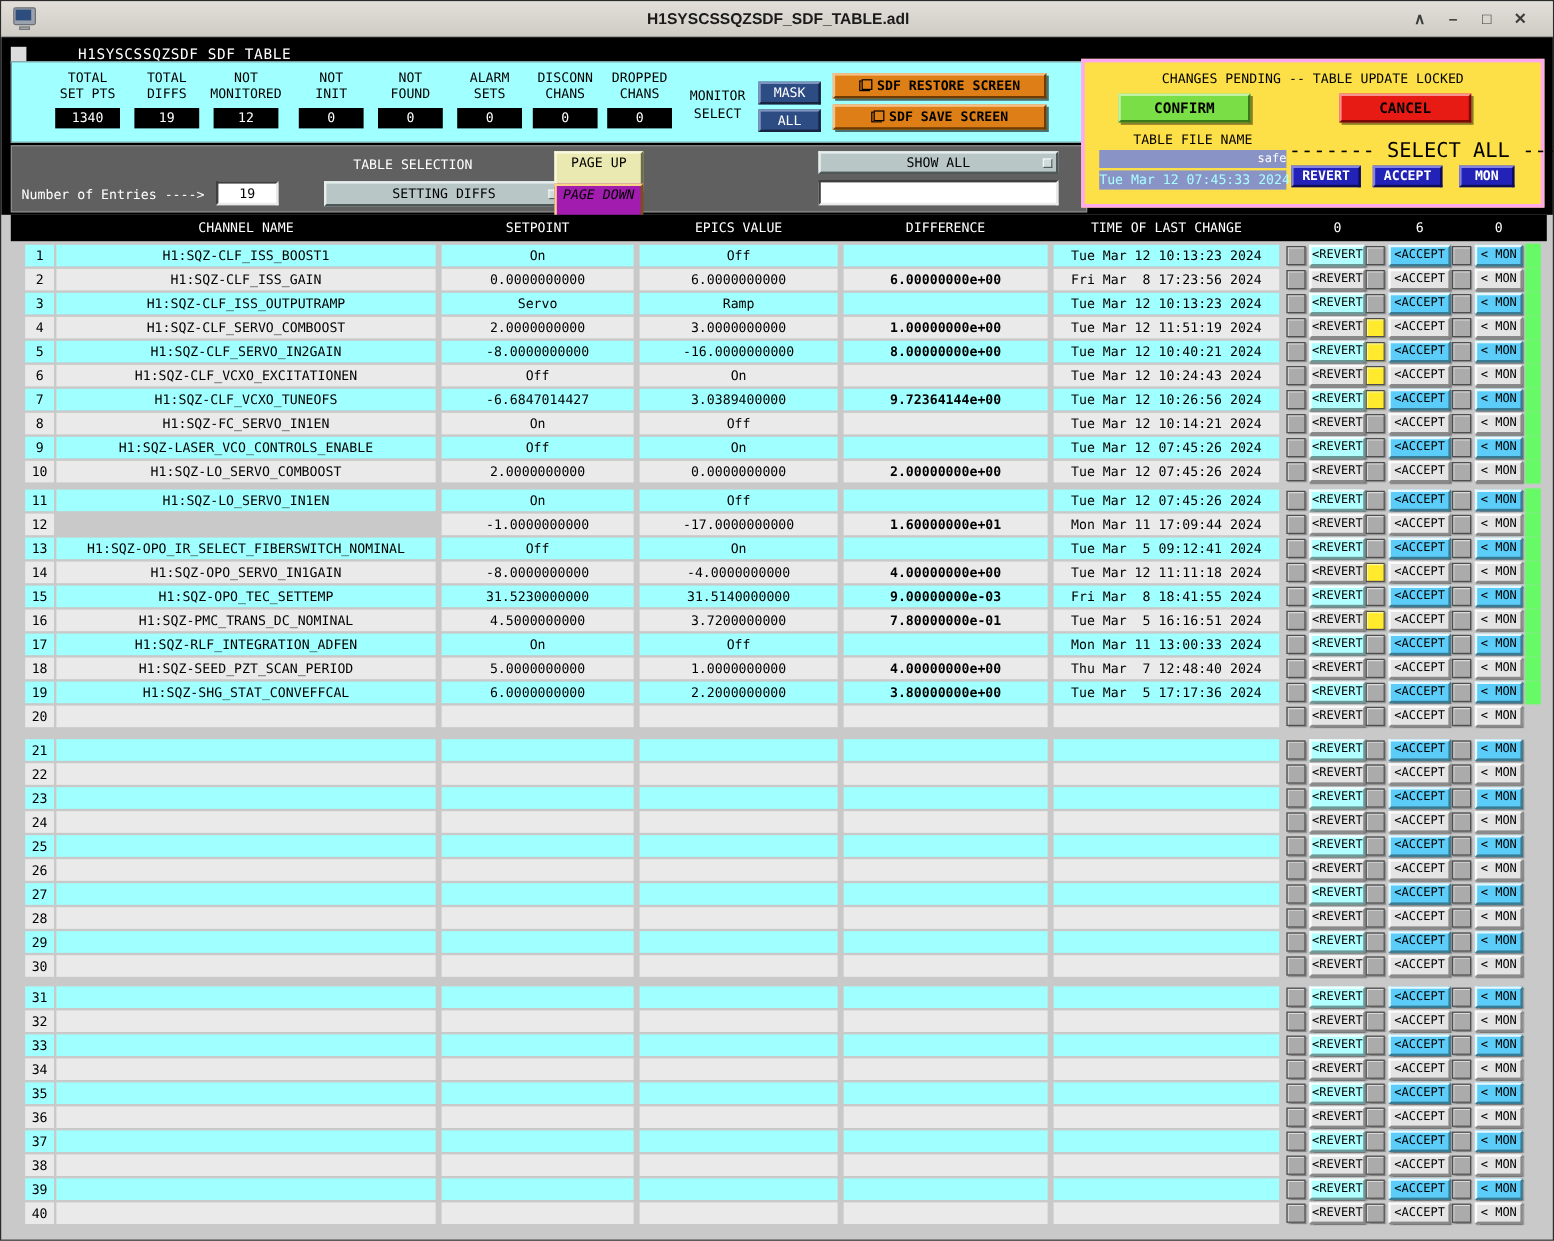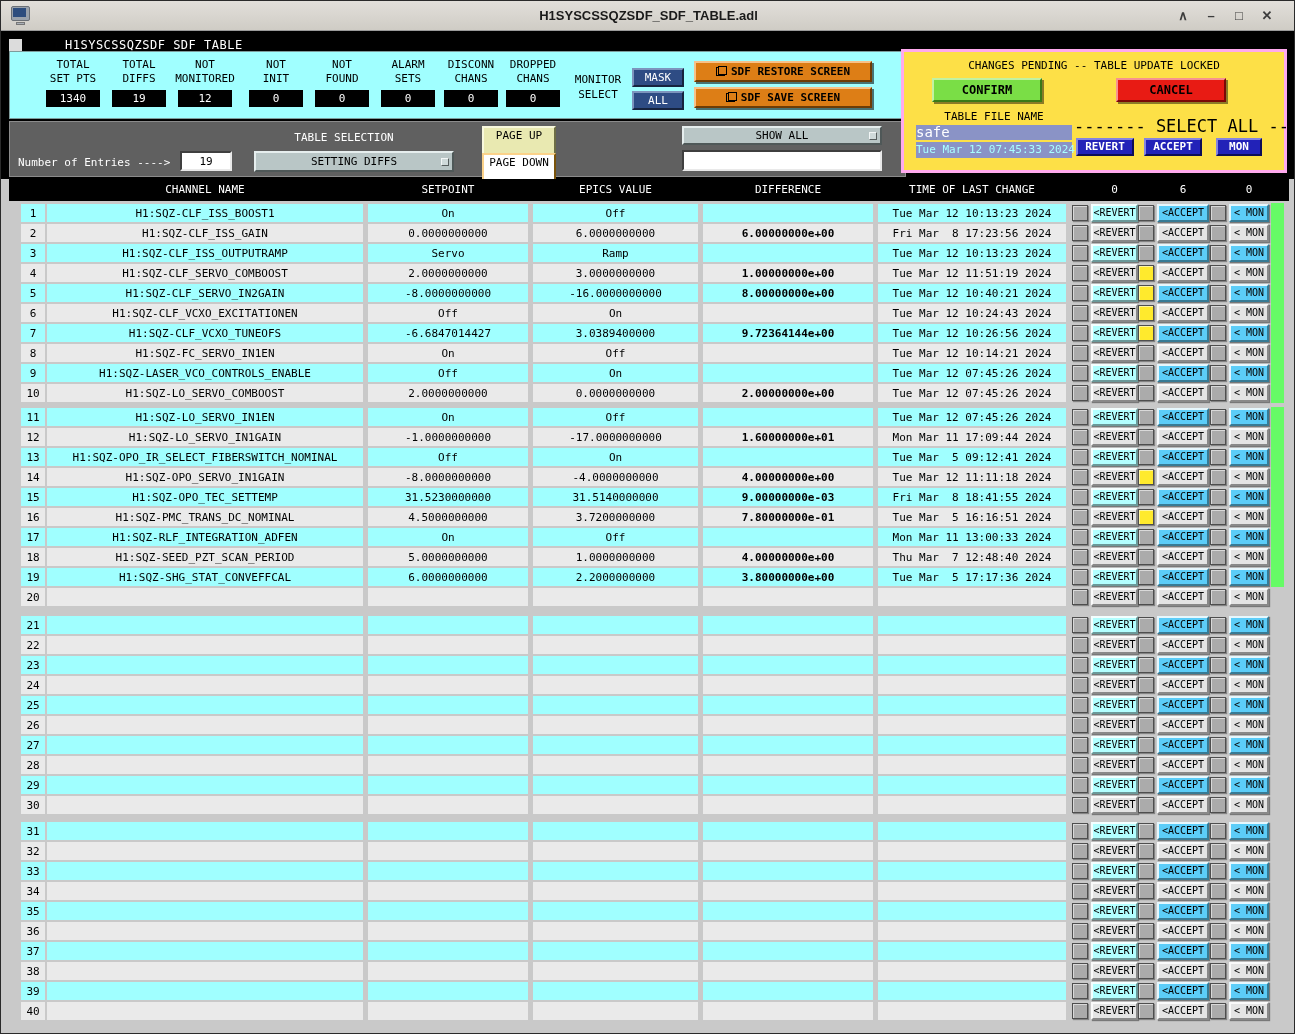--- a/index.html
+++ b/index.html
@@ -58,42 +58,42 @@
     font-size:11px; text-align:center; border:2px solid; border-color:#3f3f3f #e9e9e9 #e9e9e9 #3f3f3f;
   }
   #entries-input { left:170px; top:29px; width:52px; height:20px; }
   #filter-input { left:672px; top:28px; width:200px; height:21px; text-align:left; padding-left:4px; }
   #tablesel-label { position:absolute; left:244px; top:9px; width:180px; text-align:center; color:#fff; font-size:11px; }
   .dropdown {
     position:absolute; background:#b9c6c6; color:#000; font-size:11px; text-align:center;
     border:2px solid; border-color:#e6eeee #4f5858 #4f5858 #e6eeee; cursor:default;
   }
   .dd-handle { position:absolute; right:3px; top:50%; margin-top:-4px; width:8px; height:8px; background:#cfdada; border:1px solid; border-color:#f2f6f6 #565e5e #565e5e #f2f6f6; }
-  #tablesel-dd { left:244px; top:29px; width:200px; height:21px; line-height:17px; }
+  #tablesel-dd { left:260px; top:29px; width:200px; height:21px; line-height:17px; }
   #showall-dd { left:672px; top:4px; width:200px; height:19px; line-height:15px; }
   .pagebtn {
-    position:absolute; left:472px; width:74px; height:34px; font-size:11px; line-height:15px; text-align:center; color:#000;
+    position:absolute; left:452px; width:74px; height:34px; font-size:11px; line-height:15px; text-align:center; color:#000;
     border:2px solid; cursor:default;
   }
   #pageup-btn { top:4px; background:#e9e9b1; border-color:#f8f8dd #6e6e45 #6e6e45 #f8f8dd; }
-  #pagedown-btn { top:31px; background:#ffffff; border-color:#fbd28a #7a530a #7a530a #fbd28a; }
+  #pagedown-btn { top:31px; background:#a21caf; border-color:#fbd28a #7a530a #7a530a #fbd28a;font-style:italic; }
   
   #pending-panel {
     position:absolute; left:900px; top:18px; width:386px; height:124px;
     background:#fde047; border:3px solid #ffaaee;
   }
   #pending-title { position:absolute; left:0; right:0; top:7px; text-align:center; font-size:11px; color:#000; }
   #confirm-btn, #cancel-btn {
     position:absolute; top:26px; width:110px; height:24px; font-size:12px; font-weight:bold; text-align:center; line-height:20px; color:#000;
     border:2px solid; cursor:default; box-shadow:2px 2px 0 rgba(0,0,0,0.45);
   }
   #confirm-btn { left:28px; background:#7ade46; border-color:#c2f2a3 #3c7a17 #3c7a17 #c2f2a3; }
   #cancel-btn { left:212px; background:#e81b14; border-color:#f7938f #7c0906 #7c0906 #f7938f; }
   #filename-label { position:absolute; left:10px; top:58px; width:160px; text-align:center; font-size:11px; color:#000; }
-  #filename-value { position:absolute; left:12px; top:73px; width:156px; height:15px; background:#8a93c6; color:#fff; font-size:14px; text-align:left; line-height:15px; }
+  #filename-value { position:absolute; left:12px; top:73px; width:156px; height:15px; background:#8a93c6; color:#fff; font-size:10px; text-align:right; line-height:15px; }
   #file-timestamp { position:absolute; left:12px; top:90px; width:156px; height:16px; background:#8a93c6; color:#a9ffff; font-size:11px; text-align:center; line-height:16px; white-space:pre; }
   #selectall-label { position:absolute; left:170px; top:64px; width:206px; text-align:center; font-size:17px; color:#000; white-space:pre; }
   .sel-btn {
     position:absolute; top:86px; height:18px; background:#2222b8; color:#fff; font-size:11px; font-weight:bold; text-align:center; line-height:14px;
     border:2px solid; border-color:#8484e0 #0d0d57 #0d0d57 #8484e0; cursor:default;
   }
   #sel-revert { left:172px; width:58px; }
   #sel-accept { left:240px; width:58px; }
   #sel-mon { left:312px; width:46px; }
   
@@ -412,21 +412,20 @@
           <span class="cb p-cb1"></span>
           <span class="rowbtn p-rev btn-cyan">&lt;REVERT</span>
           <span class="cb p-cb2"></span>
           <span class="rowbtn p-acc btn-blue">&lt;ACCEPT</span>
           <span class="cb p-cb3"></span>
           <span class="rowbtn p-mon btn-blue">&lt; MON</span>
           <span class="monind"></span>
         </div>
         <div class="trow even">
           <span class="cell c-num">12</span>
-          <span class="cell c-channel">H1:SQZ-LO_SERVO_IN1GAIN</span>
           <span class="cell c-setpoint">-1.0000000000</span>
           <span class="cell c-epics">-17.0000000000</span>
           <span class="cell c-diff">1.60000000e+01</span>
           <span class="cell c-time">Mon Mar 11 17:09:44 2024</span>
           <span class="cb p-cb1"></span>
           <span class="rowbtn p-rev btn-gray">&lt;REVERT</span>
           <span class="cb p-cb2"></span>
           <span class="rowbtn p-acc btn-gray">&lt;ACCEPT</span>
           <span class="cb p-cb3"></span>
           <span class="rowbtn p-mon btn-gray">&lt; MON</span>

